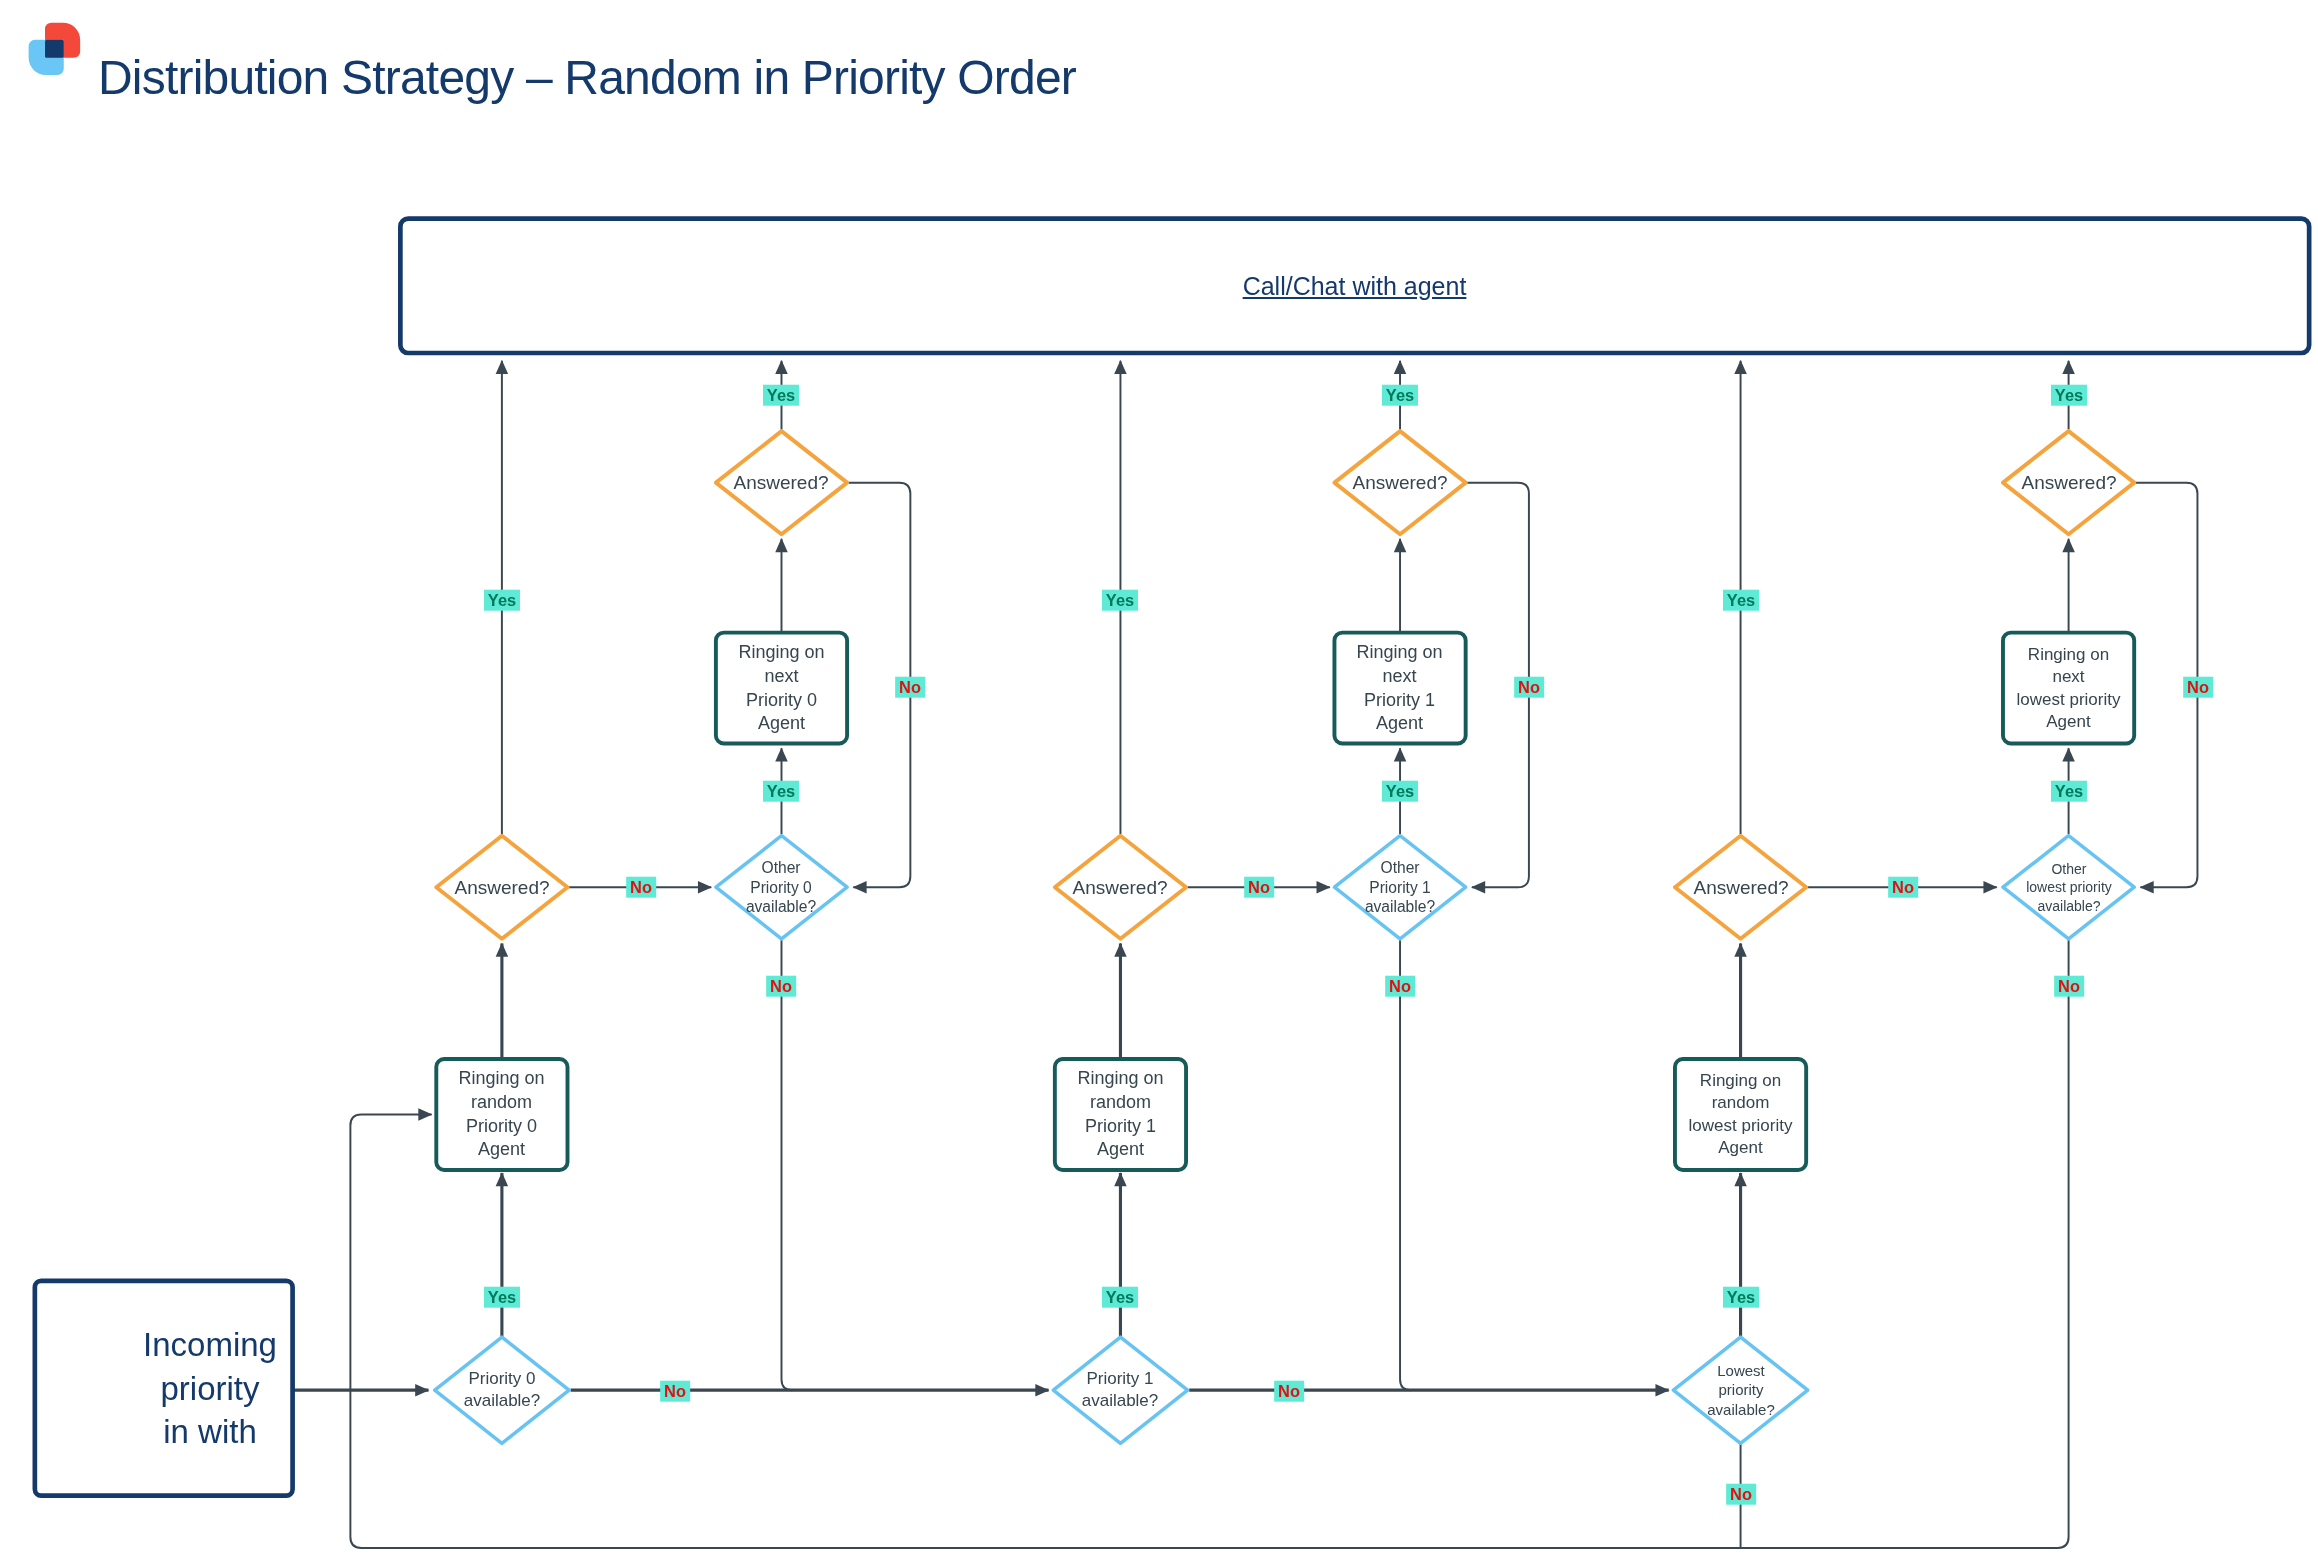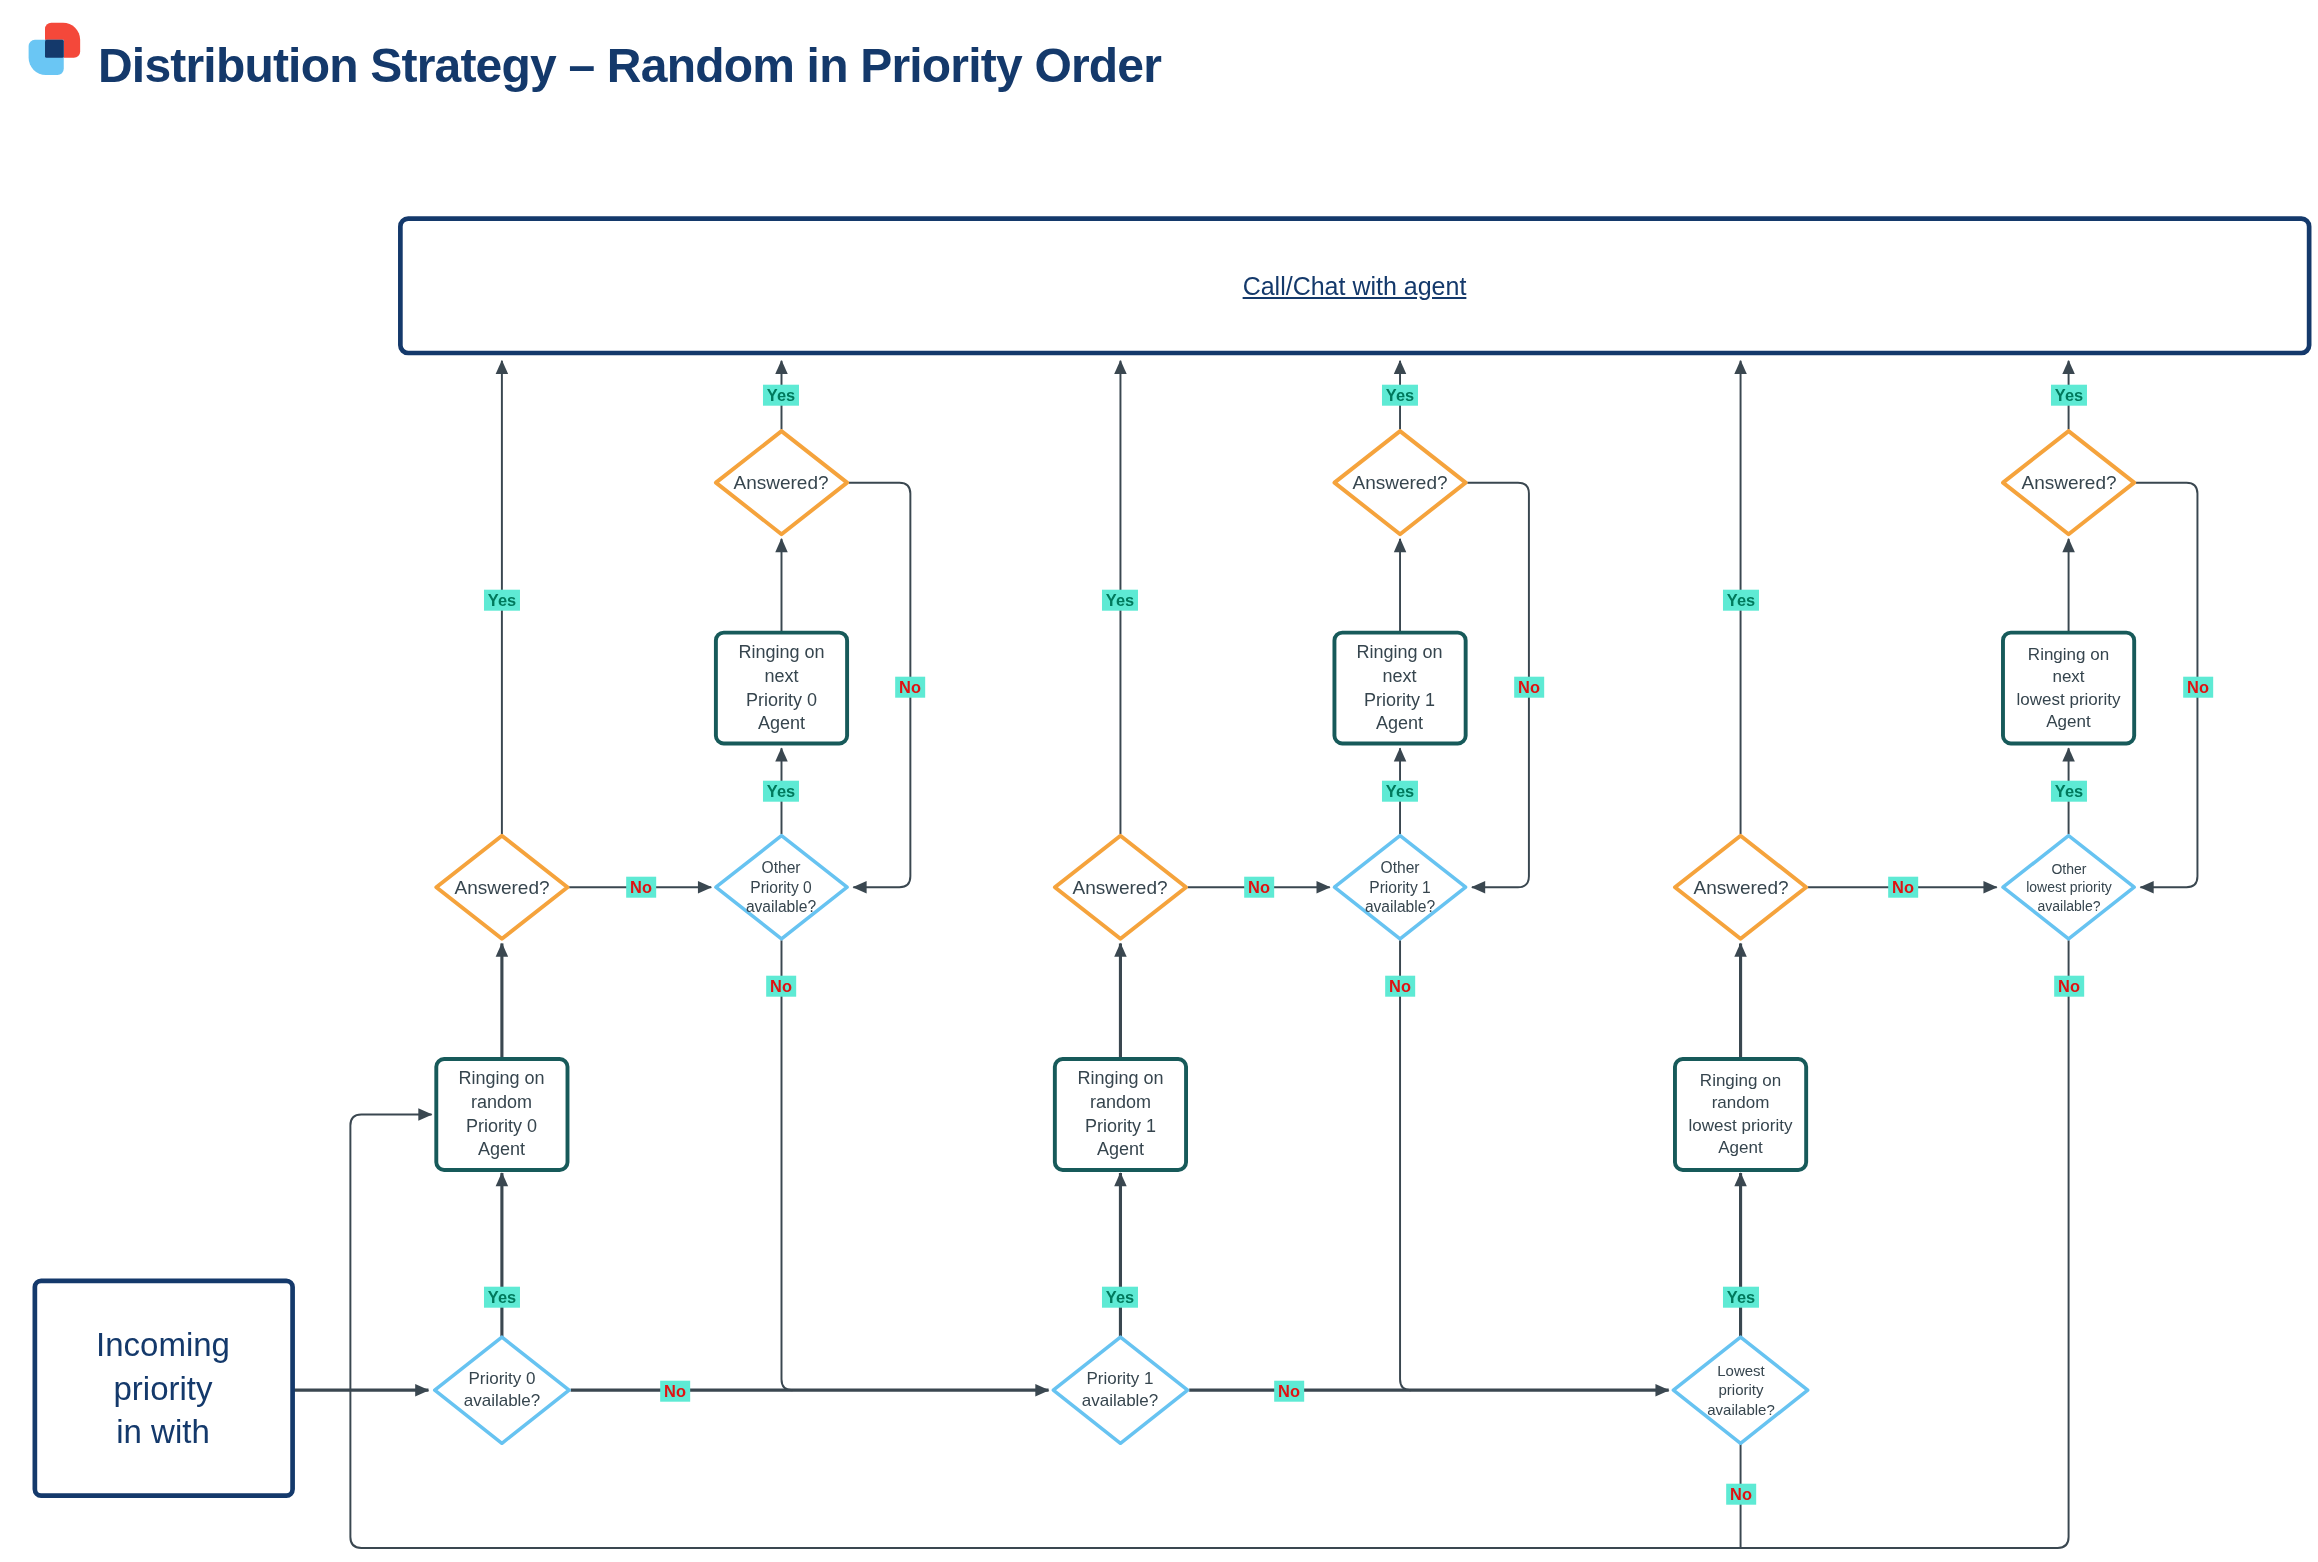--- a/index.html
+++ b/index.html
@@ -10,27 +10,27 @@
   .edge.thick{stroke-width:4px;}
   .arrow-head{fill:var(--line);}
   .shape{fill:#ffffff;}
   .d-orange{stroke:var(--orange);stroke-width:5px;stroke-linejoin:round;}
   .d-blue{stroke:var(--sky);stroke-width:4.5px;stroke-linejoin:round;}
   .p-box{stroke:var(--teal);stroke-width:5px;}
   .navy-box{stroke:var(--navy);stroke-width:6px;}
   .logo-red{fill:var(--logo-red);}
   .logo-blue{fill:var(--logo-blue);}
   .logo-navy{fill:var(--navy);}
-  .page-title{position:absolute;left:98px;top:38px;font-size:48px;font-weight:bold;
+  .page-title{position:absolute;left:98px;top:50px;font-size:48px;font-weight:normal;
               color:var(--navy);letter-spacing:-0.8px;white-space:nowrap;}
   .node-text{position:absolute;display:flex;flex-direction:column;align-items:center;
              justify-content:center;text-align:center;color:var(--slate);z-index:2;}
   .node-text span{display:block;}
   .call-text{color:var(--navy);font-size:25px;text-decoration:underline;}
-  .incoming-text{color:var(--navy);font-size:33px;line-height:1.32;}
+  .incoming-text{color:var(--navy);font-size:33px;line-height:1.32;padding-left:47px;}
   .answered-text{font-size:19px;justify-content:center;}
   .other-text{font-size:15.6px;line-height:1.28;justify-content:center;}
   .other-text.small{font-size:14px;line-height:1.3;}
   .box-text{font-size:18px;line-height:1.32;}
   .pri-text{font-size:17px;line-height:1.3;}
   .pri-text.small{font-size:15px;line-height:1.3;}
   .lbl{position:absolute;transform:translate(-50%,-50%);font-size:16.4px;font-weight:bold;
        background:#5eead4;padding:0.8px 3.9px;white-space:nowrap;z-index:3;}
   .lbl.yes{color:var(--green);}
   .lbl.no{color:var(--red);}

